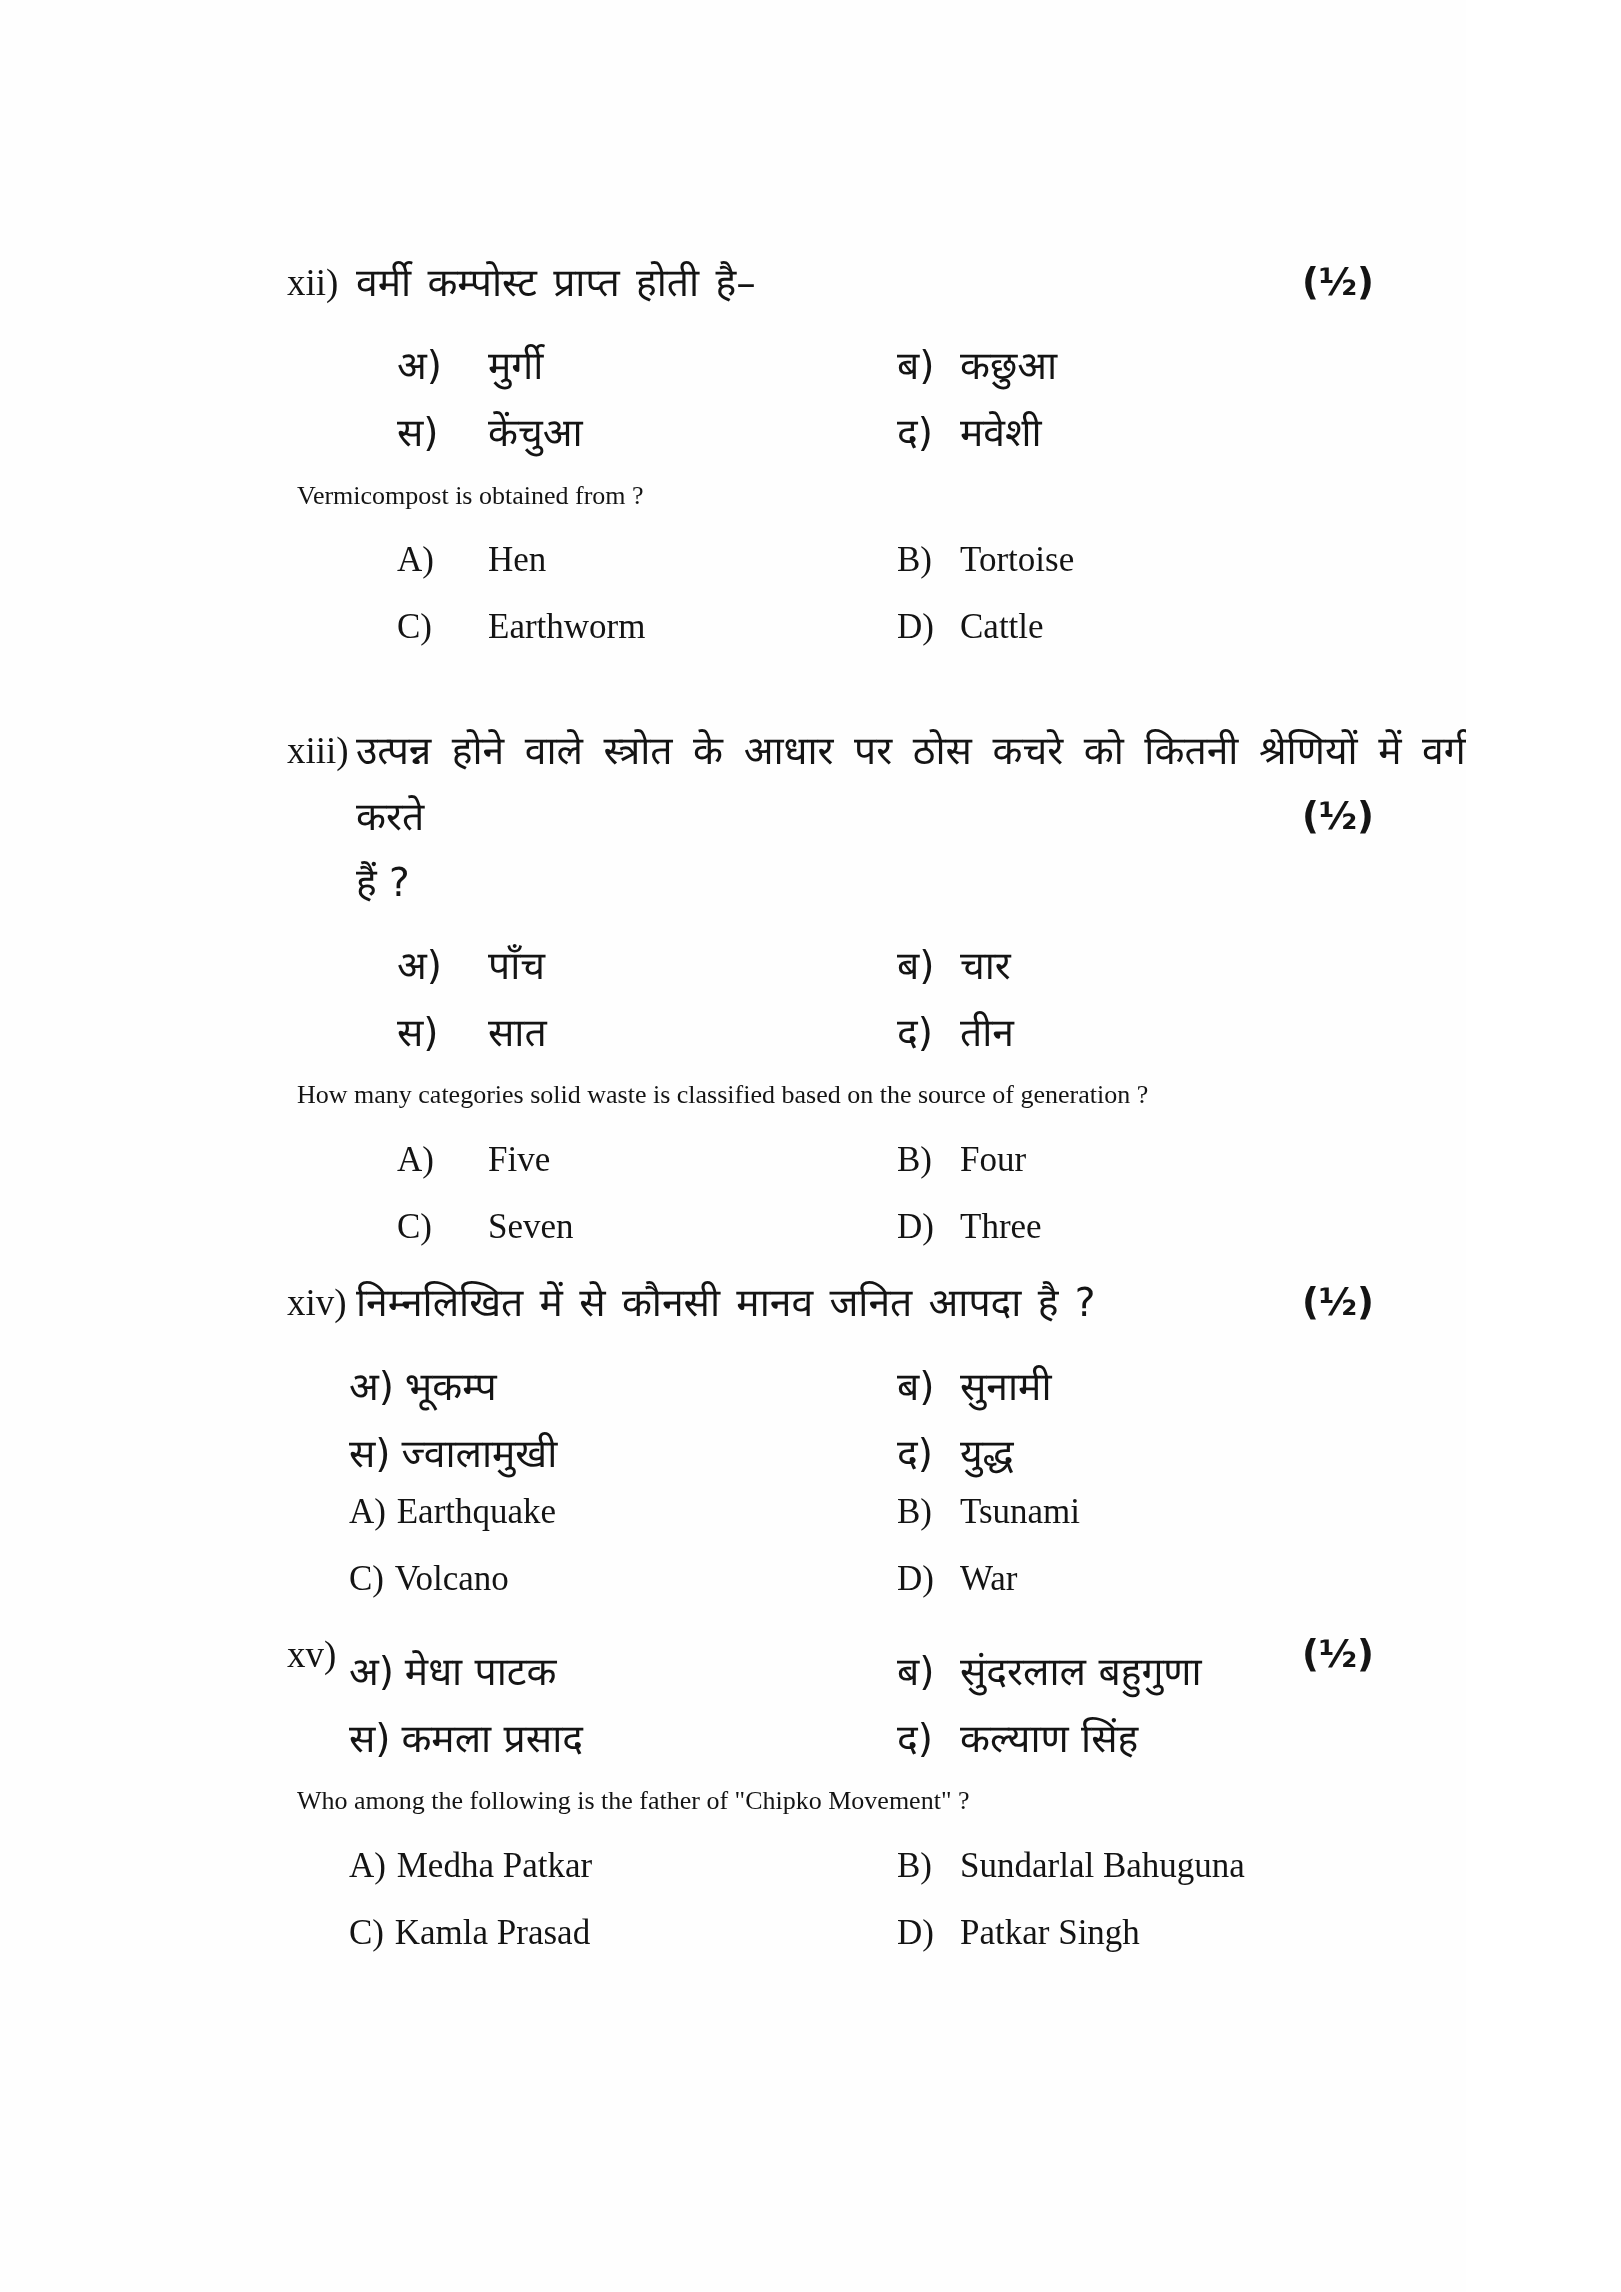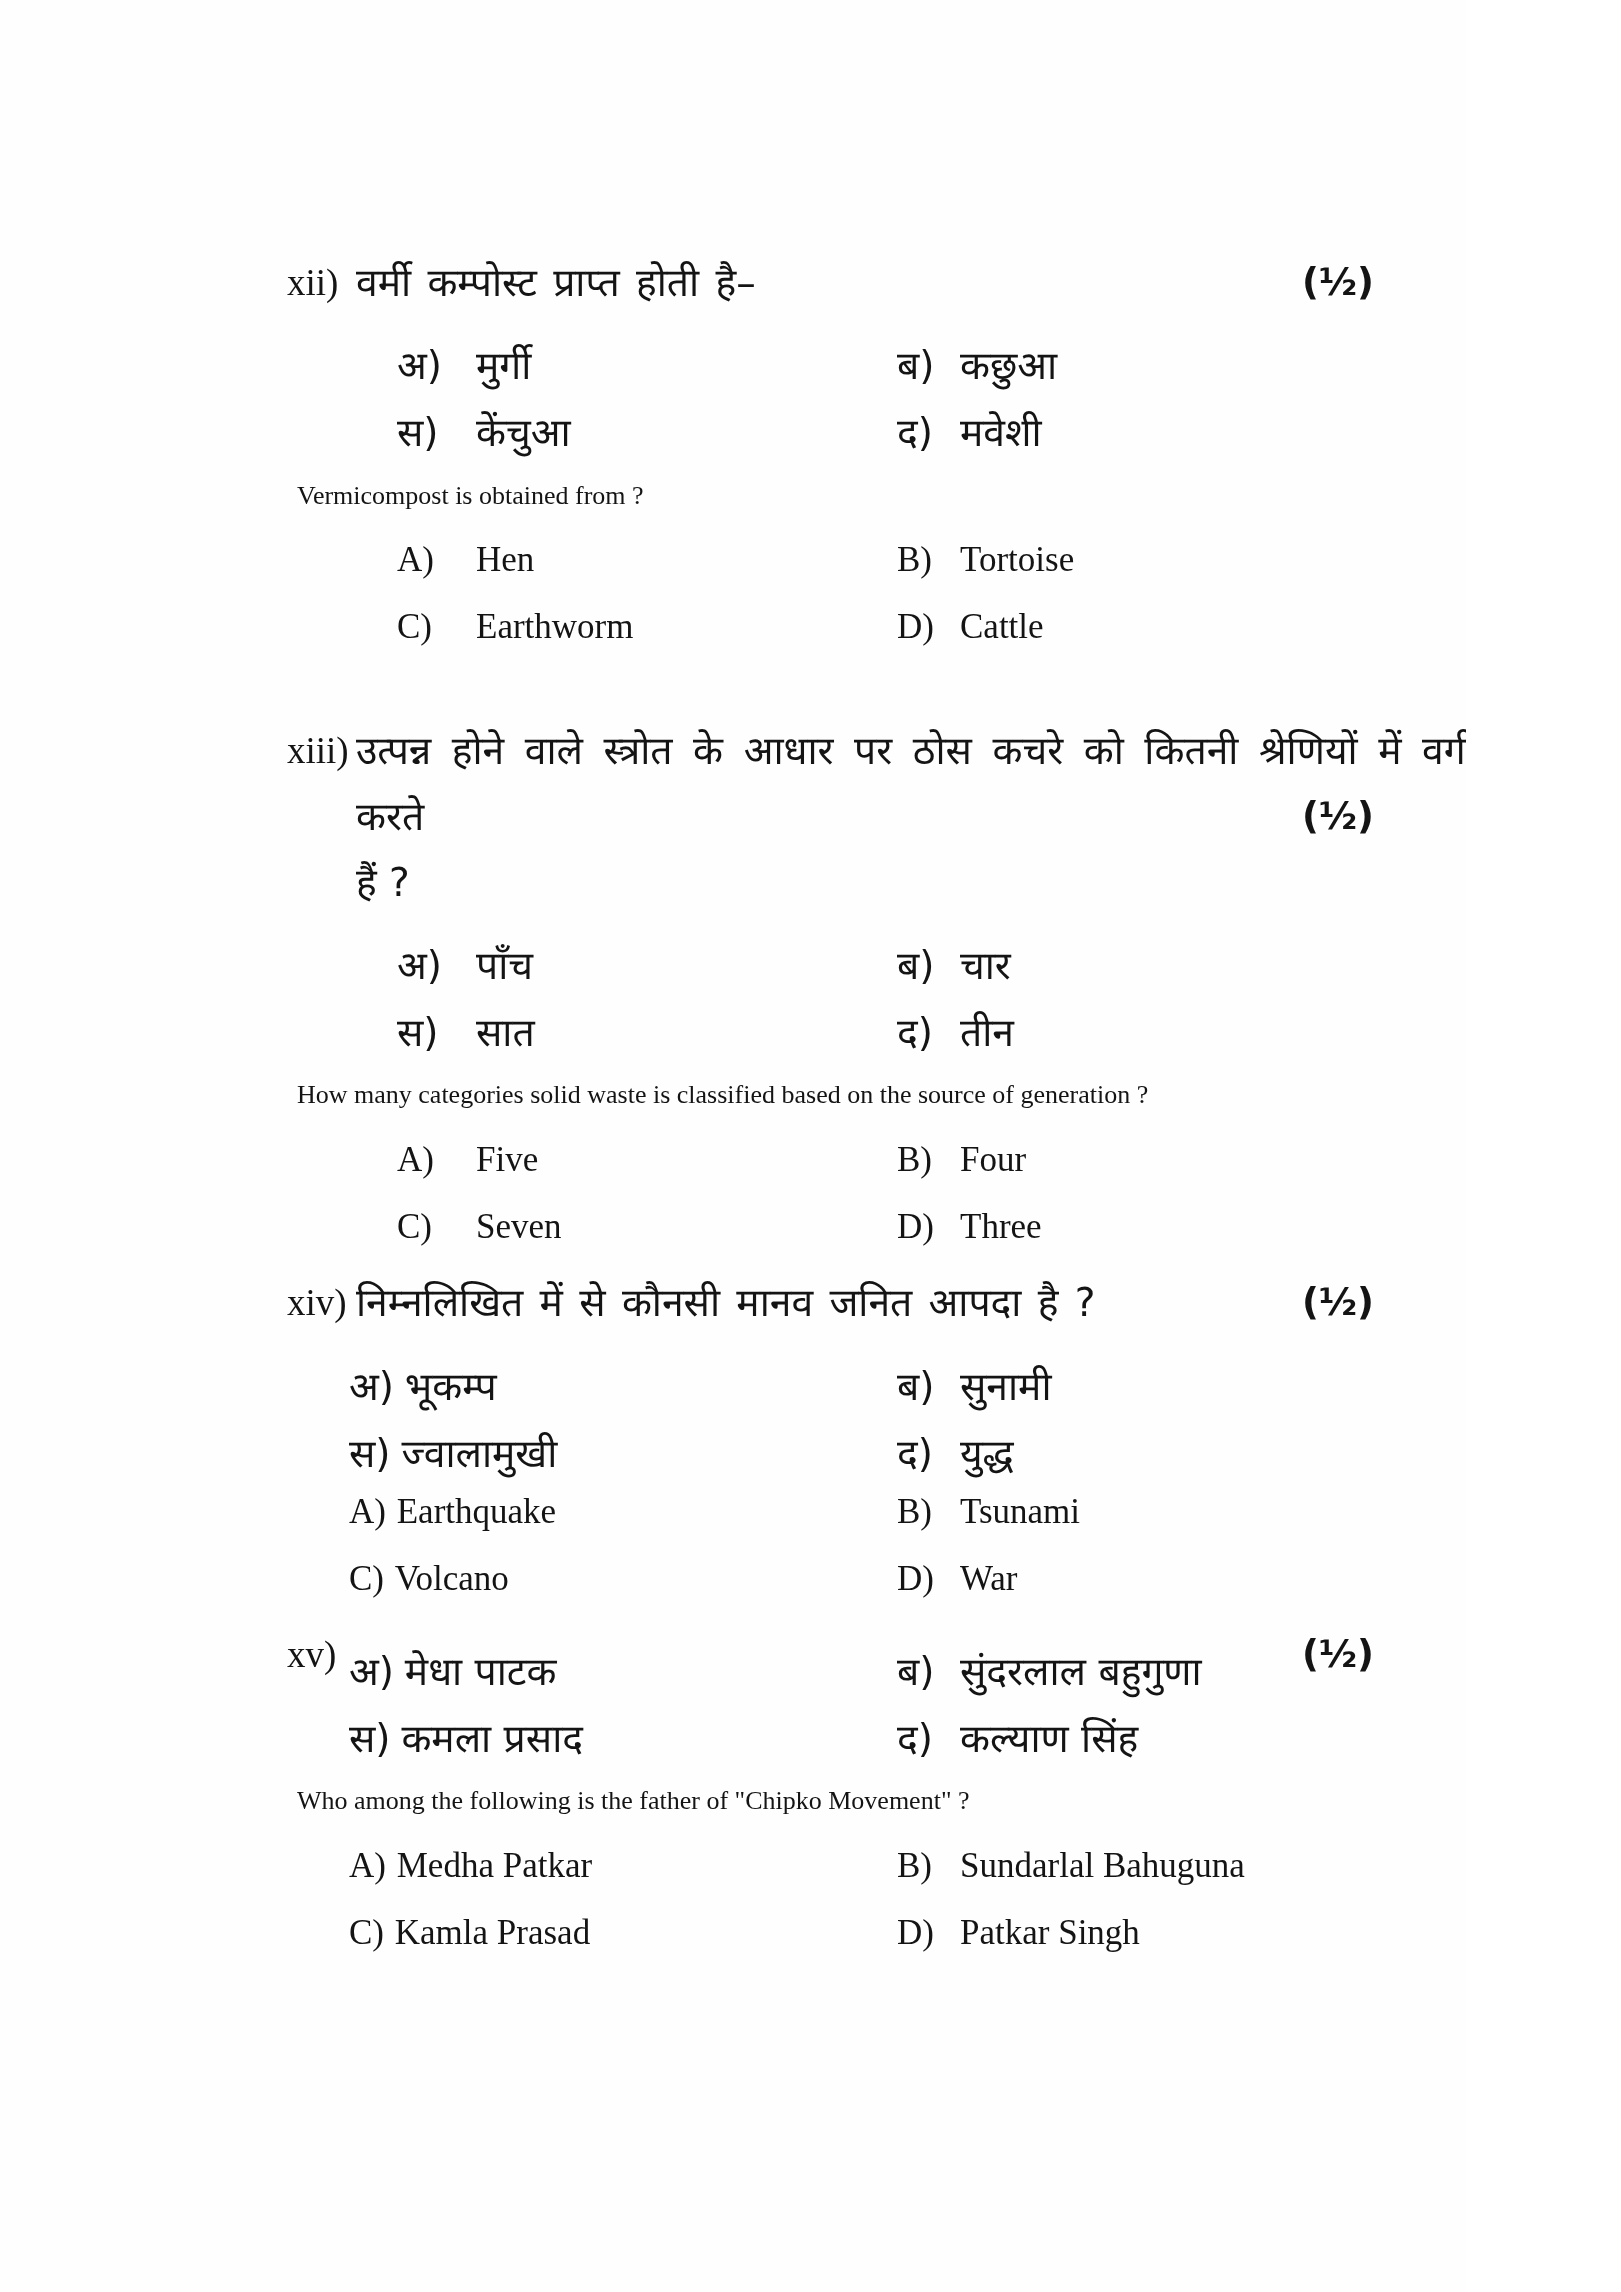--- a/index.html
+++ b/index.html
@@ -54,21 +54,21 @@
     font-size: 37px;
   }
   .q-head.two-line .qmarks { top: 66px; }
 
   
   .opt-row { position: relative; height: 67px; }
   .opt-row.hindi   { font-family: "DejaVu Sans", "Liberation Sans", sans-serif; font-size: 39px; }
   .opt-row.english { font-family: "Liberation Serif", "DejaVu Serif", serif; font-size: 35px; }
   .pos { position: absolute; top: 3.9px; white-space: nowrap; }
   .l1 { left: 397px; }
-  .t1 { left: 476px; }
+  .t1 { left: 488px; }
   .l2 { left: 897px; }
   .t2 { left: 960px; }
   .i1 { left: 349px; }
   .inline-label { margin-right: 10.8px; }
 
   
   .q-eng {
     height: 69px;
     padding-left: 297px;
     font-family: "Liberation Serif", "DejaVu Serif", serif;

